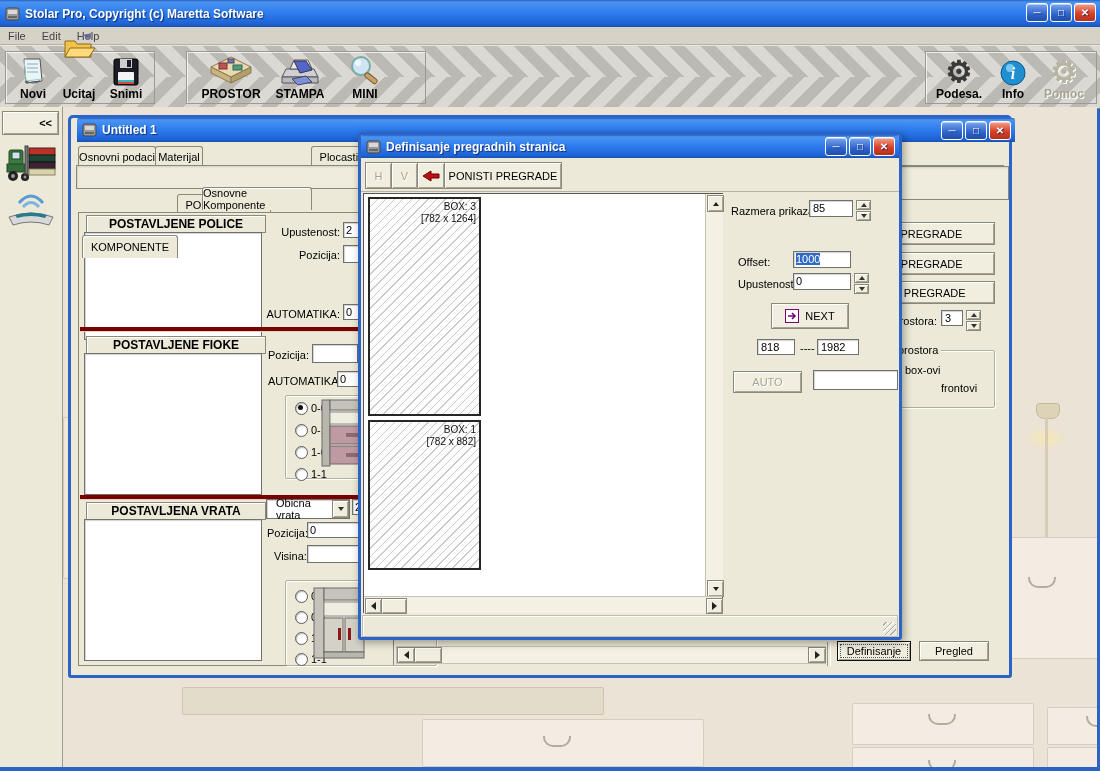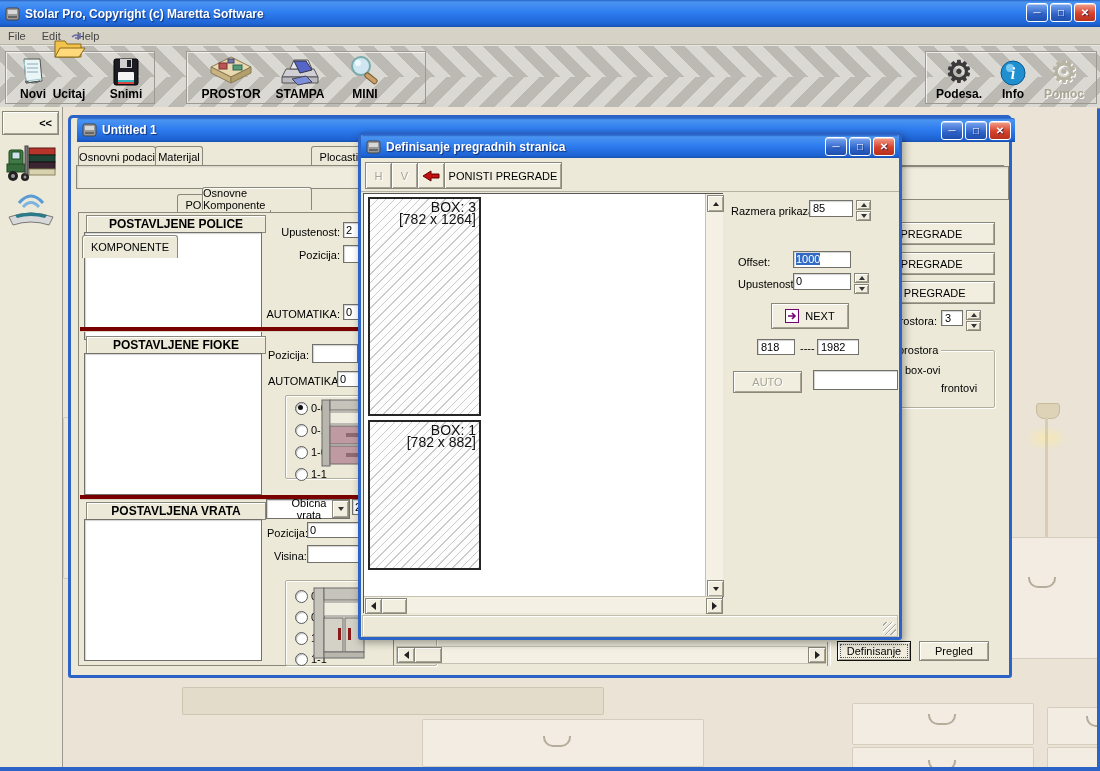--- a/index.html
+++ b/index.html
@@ -39,21 +39,21 @@
   .redline{background:#7a0000;border-bottom:1px solid #d9d5c5;}
   .tab{position:absolute;background:#ece9d8;border:1px solid #8a887b;border-bottom:none;
     border-radius:3px 3px 0 0;display:flex;align-items:center;justify-content:center;height:19px;}
   .tab.active{height:22px;box-shadow:inset 1px 1px 0 #fff;z-index:3;margin-top:44px;}
   .sb{background:#f4f1e4;}
   .sbb{background:#f1eee0;border:1px solid #8a887b;box-shadow:inset 1px 1px 0 #fff,inset -1px -1px 0 #a8a493;
     display:flex;align-items:center;justify-content:center;}
   .hatch{background-color:#fdfdfd;
     background-image:repeating-linear-gradient(135deg,rgba(255,255,255,0) 0 5px,#cbcbcb 5px 6px);
     border:2px solid #262626;}
-  .boxlbl{position:absolute;top:2px;right:3px;text-align:right;font-size:14px;line-height:12px;color:#111;}
+  .boxlbl{position:absolute;top:2px;right:3px;text-align:right;font-size:10px;line-height:12px;color:#111;}
   
   .maintb{background-color:#cbc8c1;
     background-image:
       repeating-linear-gradient(45deg,rgba(255,255,255,.30) 0 11px,rgba(110,110,110,.16) 11px 22px),
       repeating-linear-gradient(-45deg,rgba(255,255,255,.30) 0 11px,rgba(110,110,110,.16) 11px 22px);
     background-size:100% 31px,100% 31px;background-position:0 0,0 31px;background-repeat:repeat-x,repeat-x;
     border-top:1px solid #e8e6e0;border-bottom:1px solid #8a887b;}
   .tgroup{position:absolute;top:5px;height:51px;border:1px solid #9c9a90;box-shadow:inset 1px 1px 0 rgba(255,255,255,.7);}
   .tbtn{position:absolute;display:flex;flex-direction:column;align-items:center;justify-content:flex-end;
     font-weight:bold;font-size:12px;height:48px;top:1px;}
@@ -98,21 +98,21 @@
               <path d="M6 4 h16 l2 22 -16 2 z" fill="#eaf6f6" stroke="#555"></path>
               <path d="M6 4 l2 22 16 -2" fill="none" stroke="#9fc9c9"></path>
               <path d="M8 26 q8 4 14 0 l-14 2z" fill="#bfe3e3" stroke="#555"></path>
               <line x1="9" y1="9" x2="20" y2="9" stroke="#8ab"></line>
               <line x1="9" y1="13" x2="20" y2="13" stroke="#8ab"></line>
               <line x1="9" y1="17" x2="20" y2="17" stroke="#8ab"></line>
             </svg>
         </span>
         <span>Novi</span>
       </div>
-      <div class="tbtn" style="left:40px;width:46px;gap:26px;">
+      <div class="tbtn" style="left:50px;width:46px;gap:26px;">
         <span class="ic">
           <svg width="34" height="30" viewBox="0 0 34 30">
               <path d="M3 10 h10 l2 3 h14 v13 H3z" fill="#f3c24b" stroke="#8a6a1a"></path>
               <path d="M3 26 l5 -9 h25 l-6 9z" fill="#ffd97a" stroke="#8a6a1a"></path>
               <path d="M20 6 q4 -4 8 0" fill="none" stroke="#66a" stroke-width="1.5"></path>
               <path d="M28 2 v5 h-5" fill="none" stroke="#66a" stroke-width="1.5"></path>
             </svg>
         </span>
         <span>Ucitaj</span>
       </div>
@@ -324,21 +324,21 @@
         <rect x="26" y="55" width="12" height="4" fill="#8f6a72"></rect>
       </svg>
 
     <div class="abs redline" style="left:9px;top:377px;width:310px;height:4px;"></div>
 
     <div class="abs hdr" style="left:15px;top:384px;width:178px;height:16px;">
         <span>POSTAVLJENA VRATA</span>
       </div>
     <div class="abs sunk" style="left:13px;top:401px;width:176px;height:140px;"></div>
     <div class="abs sunk" style="left:195px;top:381px;width:82px;height:18px;display:flex;align-items:center;">
-      <span style="padding-left:19px;flex:1;text-align:center;">Obicna vrata</span>
+      <span style="padding-left:9px;flex:1;">Obicna vrata</span>
       <span class="sbb" style="width:15px;height:16px;">
           <span class="tri-d"></span>
         </span>
     </div>
     <div class="abs sunk" style="left:281px;top:381px;width:44px;height:16px;padding:1px 2px;box-sizing:border-box;"><span>2</span></div>
     <div class="abs lbl" style="left:196px;top:409px;width:40px;">Pozicija:</div>
     <div class="abs sunk" style="left:236px;top:404px;width:62px;height:16px;padding:1px 2px;box-sizing:border-box;"><span>0</span></div>
     <div class="abs lbl" style="left:203px;top:432px;width:34px;">Visina:</div>
     <div class="abs sunk" style="left:236px;top:427px;width:80px;height:16px;"></div>
     <div class="abs groupbox" style="left:214px;top:462px;width:150px;height:84px;"></div>

